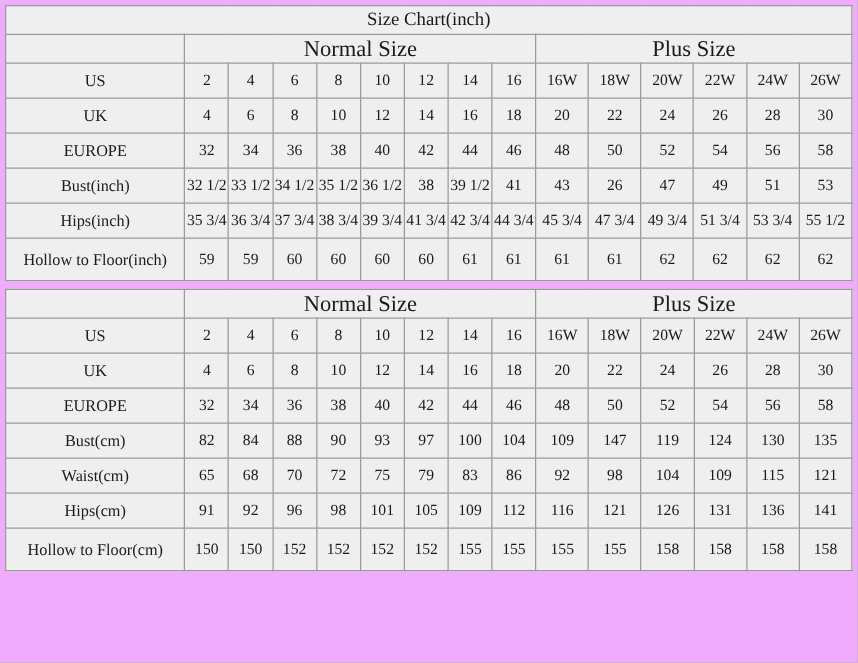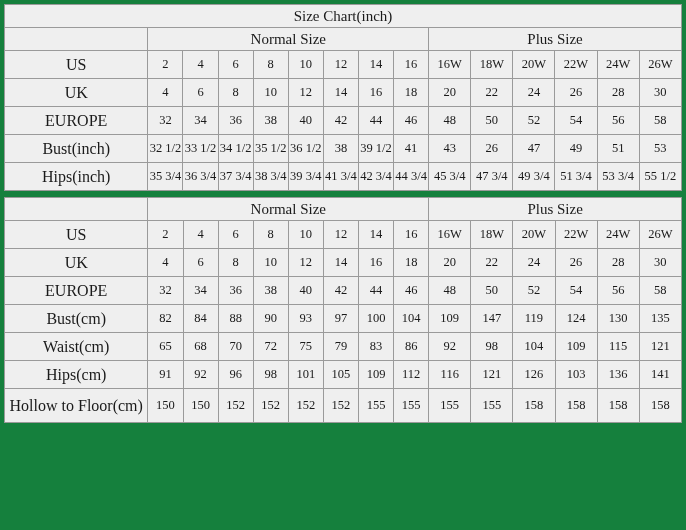--- a/index.html
+++ b/index.html
@@ -8,21 +8,21 @@
     background: #a8a8a8;
     width: 686px;
     height: 530px;
     font-family: "Liberation Serif", serif;
   }
   .page {
     width: 686px;
     height: 530px;
     box-sizing: border-box;
     padding: 4px 4px 0 4px;
-    background: #15803d;
+    background: #f0abfc;
     display: flex;
     flex-direction: column;
     gap: 6px;
   }
   table.chart {
     width: 678px;
     border-collapse: collapse;
     background: #efefef;
     table-layout: fixed;
   }
@@ -33,26 +33,26 @@
     color: #1a1a1a;
     background: #efefef;
     padding: 0;
   }
   .title-cell {
     font-size: 15px;
     height: 22px;
     line-height: 22px;
   }
   .group-cell {
-    font-size: 15px;
+    font-size: 18px;
     height: 22px;
     line-height: 22px;
   }
   .rowlabel {
-    font-size: 16px;
+    font-size: 13px;
     width: 143px;
   }
   .datacell {
     font-size: 12.5px;
   }
   .r-normal td { height: 27px; }
   .r-tall td { height: 33px; }
 </style>
 </head>
 <body>
@@ -151,20 +151,37 @@
         <td class="datacell">41 3/4</td>
         <td class="datacell">42 3/4</td>
         <td class="datacell">44 3/4</td>
         <td class="datacell">45 3/4</td>
         <td class="datacell">47 3/4</td>
         <td class="datacell">49 3/4</td>
         <td class="datacell">51 3/4</td>
         <td class="datacell">53 3/4</td>
         <td class="datacell">55 1/2</td>
       </tr>
+      <tr class="r-tall">
+        <td class="rowlabel">Hollow to Floor(inch)</td>
+        <td class="datacell">59</td>
+        <td class="datacell">59</td>
+        <td class="datacell">60</td>
+        <td class="datacell">60</td>
+        <td class="datacell">60</td>
+        <td class="datacell">60</td>
+        <td class="datacell">61</td>
+        <td class="datacell">61</td>
+        <td class="datacell">61</td>
+        <td class="datacell">61</td>
+        <td class="datacell">62</td>
+        <td class="datacell">62</td>
+        <td class="datacell">62</td>
+        <td class="datacell">62</td>
+      </tr>
     </tbody>
   </table>
 
   <table class="chart">
     <colgroup>
       <col style="width:143px">
       <col span="8" style="width:35px">
       <col span="6" style="width:42px">
     </colgroup>
     <tbody>
@@ -264,21 +281,21 @@
         <td class="datacell">92</td>
         <td class="datacell">96</td>
         <td class="datacell">98</td>
         <td class="datacell">101</td>
         <td class="datacell">105</td>
         <td class="datacell">109</td>
         <td class="datacell">112</td>
         <td class="datacell">116</td>
         <td class="datacell">121</td>
         <td class="datacell">126</td>
-        <td class="datacell">103</td>
+        <td class="datacell">131</td>
         <td class="datacell">136</td>
         <td class="datacell">141</td>
       </tr>
       <tr class="r-tall">
         <td class="rowlabel">Hollow to Floor(cm)</td>
         <td class="datacell">150</td>
         <td class="datacell">150</td>
         <td class="datacell">152</td>
         <td class="datacell">152</td>
         <td class="datacell">152</td>

